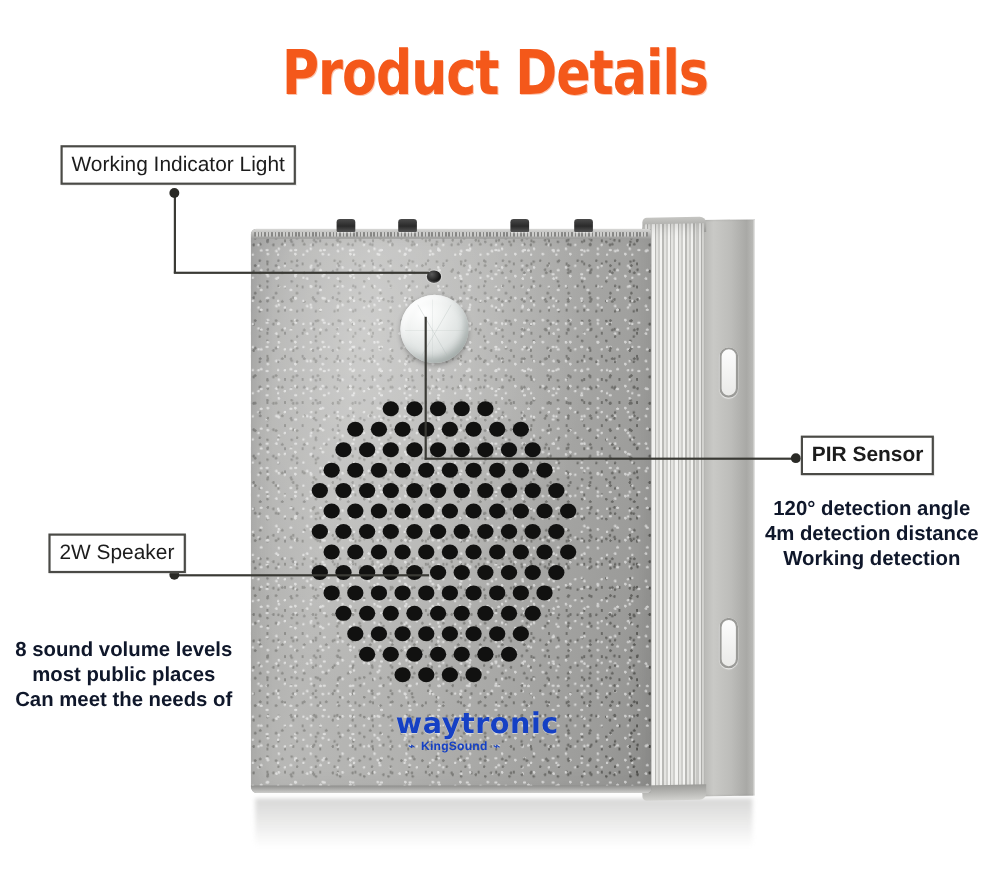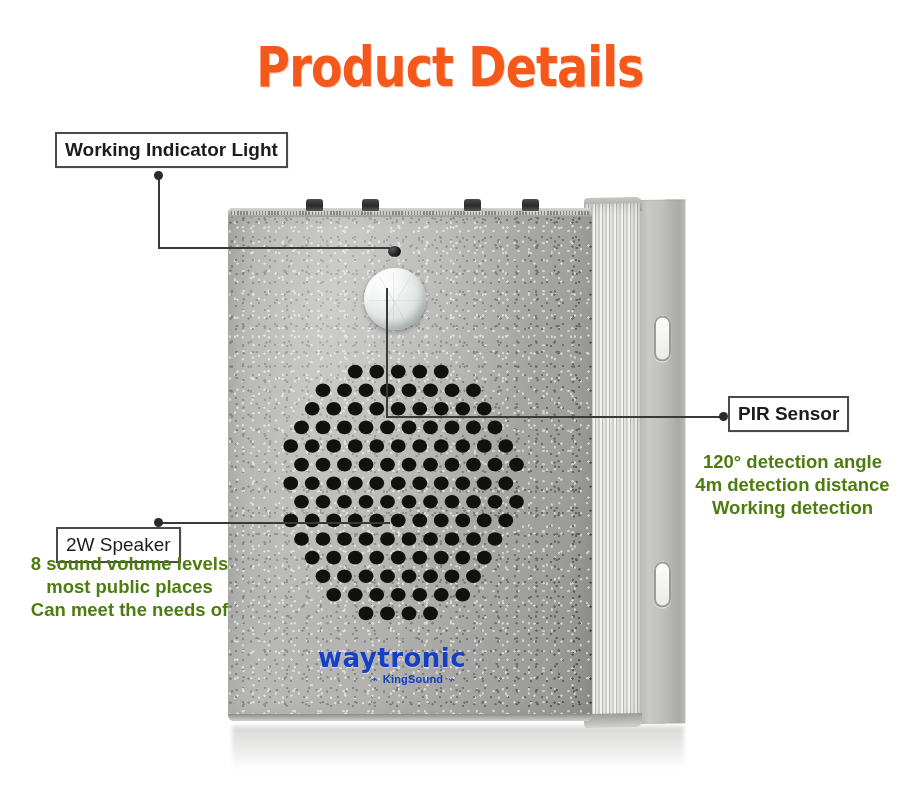--- a/index.html
+++ b/index.html
@@ -20,21 +20,21 @@
   }
 
   
   .callout{
     position:absolute;border:2px solid #4a4a46;background:#fff;
     color:#1c1c1c;font-size:19px;line-height:1;
     padding:6px 8px 7px 8px;white-space:nowrap;z-index:40;
     box-shadow:1px 1px 0 rgba(0,0,0,.06);
   }
   .desc{
-    position:absolute;color:#4d7c0f;font-size:18.5px;line-height:23px;
+    position:absolute;color:#0f172a;font-size:18.5px;line-height:23px;
     text-align:center;white-space:nowrap;z-index:40;font-weight:bold;
   }
   .desc div{display:block;}
 
   
   .ln{position:absolute;background:#3a3a35;z-index:35;}
   .lnh{height:1.6px;}
   .lnv{width:1.6px;}
   .dot{position:absolute;width:9px;height:9px;border-radius:50%;background:#2a2a26;z-index:36;}
 
@@ -156,21 +156,21 @@
   }
   .slot{
     position:absolute;left:16px;width:17px;height:46px;border-radius:9px;
     background:linear-gradient(180deg,#fdfdfd,#e9e9e7);
     box-shadow:inset 0 0 0 2px #9b9b98, 0 1px 1px rgba(255,255,255,.7);
   }
   .slot.s1{top:116px;}
   .slot.s2{top:362px;}
 
   
-  #logo{position:absolute;left:90px;bottom:36px;width:190px;text-align:left;z-index:17;}
+  #logo{position:absolute;left:90px;bottom:36px;width:190px;text-align:right;z-index:17;}
   .logo-main{
     font-family:"DejaVu Sans","Liberation Sans",sans-serif;
     font-size:26px;font-weight:bold;color:#1540c4;letter-spacing:.5px;line-height:1;
     text-shadow:0 1px 0 rgba(255,255,255,.45);
   }
   .logo-sub{
     margin-top:3px;font-size:11px;font-weight:bold;color:#1540c4;letter-spacing:.2px;
     display:flex;align-items:center;justify-content:center;gap:5px;line-height:1;
   }
   .wave{font-size:11px;color:#1540c4;}
@@ -193,37 +193,37 @@
   <div class="ln lnv" style="left:158px;top:175px;height:73px;"></div>
   <div class="ln lnh" style="left:158px;top:247px;width:232px;"></div>
 
   <div class="dot" style="left:154px;top:518px;"></div>
   <div class="ln lnh" style="left:158px;top:522px;width:232px;"></div>
 
   <div class="ln lnv" style="left:386px;top:288px;height:130px;"></div>
   <div class="ln lnh" style="left:386px;top:416px;width:338px;"></div>
   <div class="dot" style="left:719px;top:412px;"></div>
 
-  <div class="callout" style="left:55px;top:132px;font-weight:bold;">
+  <div class="callout" style="left:55px;top:132px;">
     <span>Working Indicator Light</span>
   </div>
 
   <div class="callout" style="left:728px;top:396px;font-weight:bold;">
     <span>PIR Sensor</span>
   </div>
   <div class="desc" style="left:690px;top:450px;width:205px;">
     <div>120° detection angle</div>
     <div>4m detection distance</div>
     <div>Working detection</div>
   </div>
 
-  <div class="callout" style="left:44px;top:527px;margin-left:12px;">
+  <div class="callout" style="left:44px;top:485px;">
     <span>2W Speaker</span>
   </div>
-  <div class="desc" style="left:10px;top:552px;width:205px;margin-left:17px;">
+  <div class="desc" style="left:10px;top:578px;width:205px;">
     <div>8 sound volume levels</div>
     <div>most public places</div>
     <div>Can meet the needs of</div>
   </div>
 
   <div id="device">
 
     <div class="bracket">
       <div class="slot s1"></div>
       <div class="slot s2"></div>

